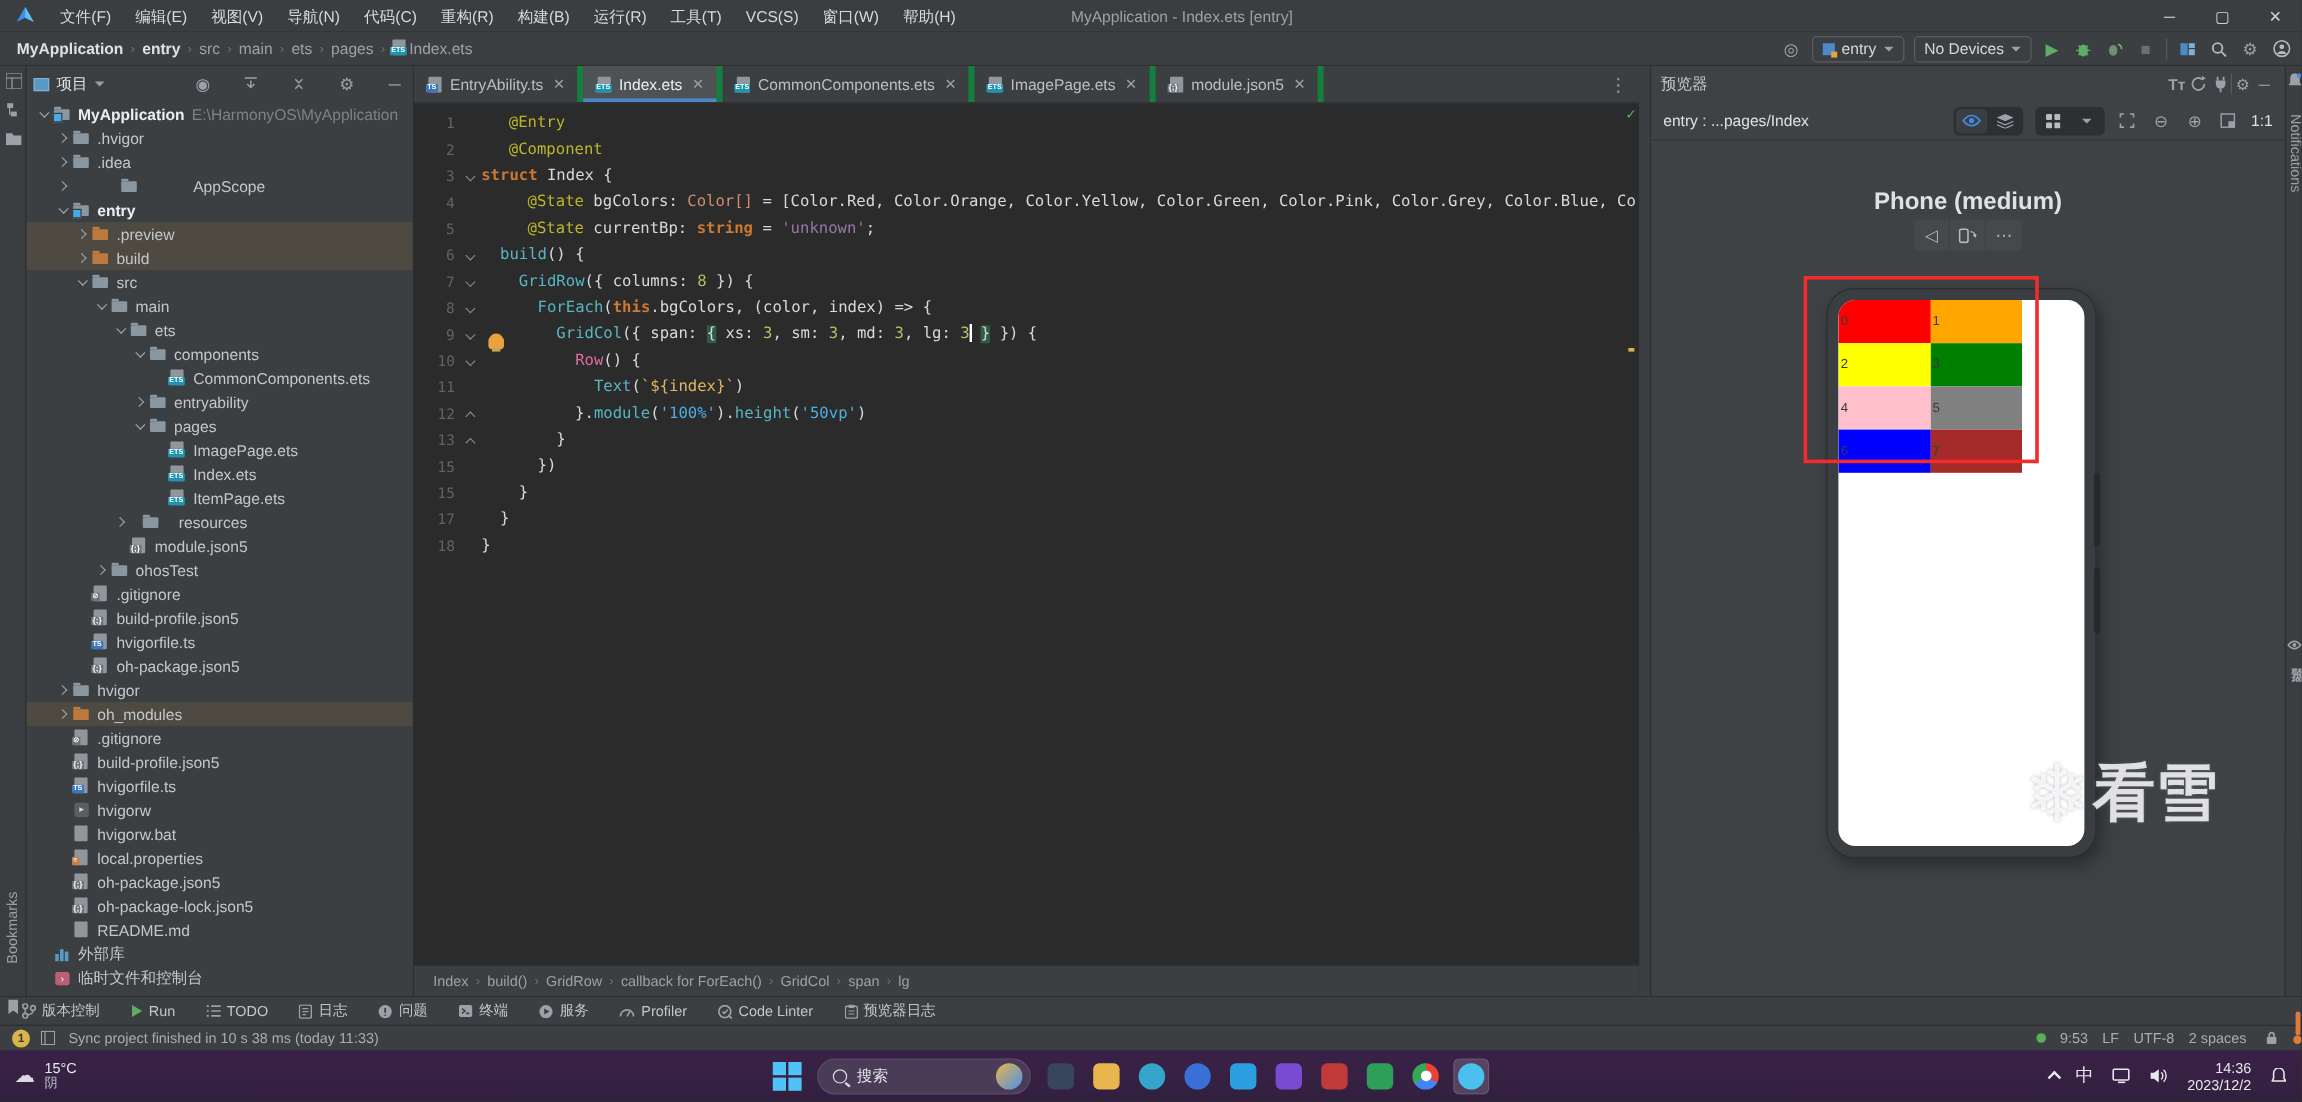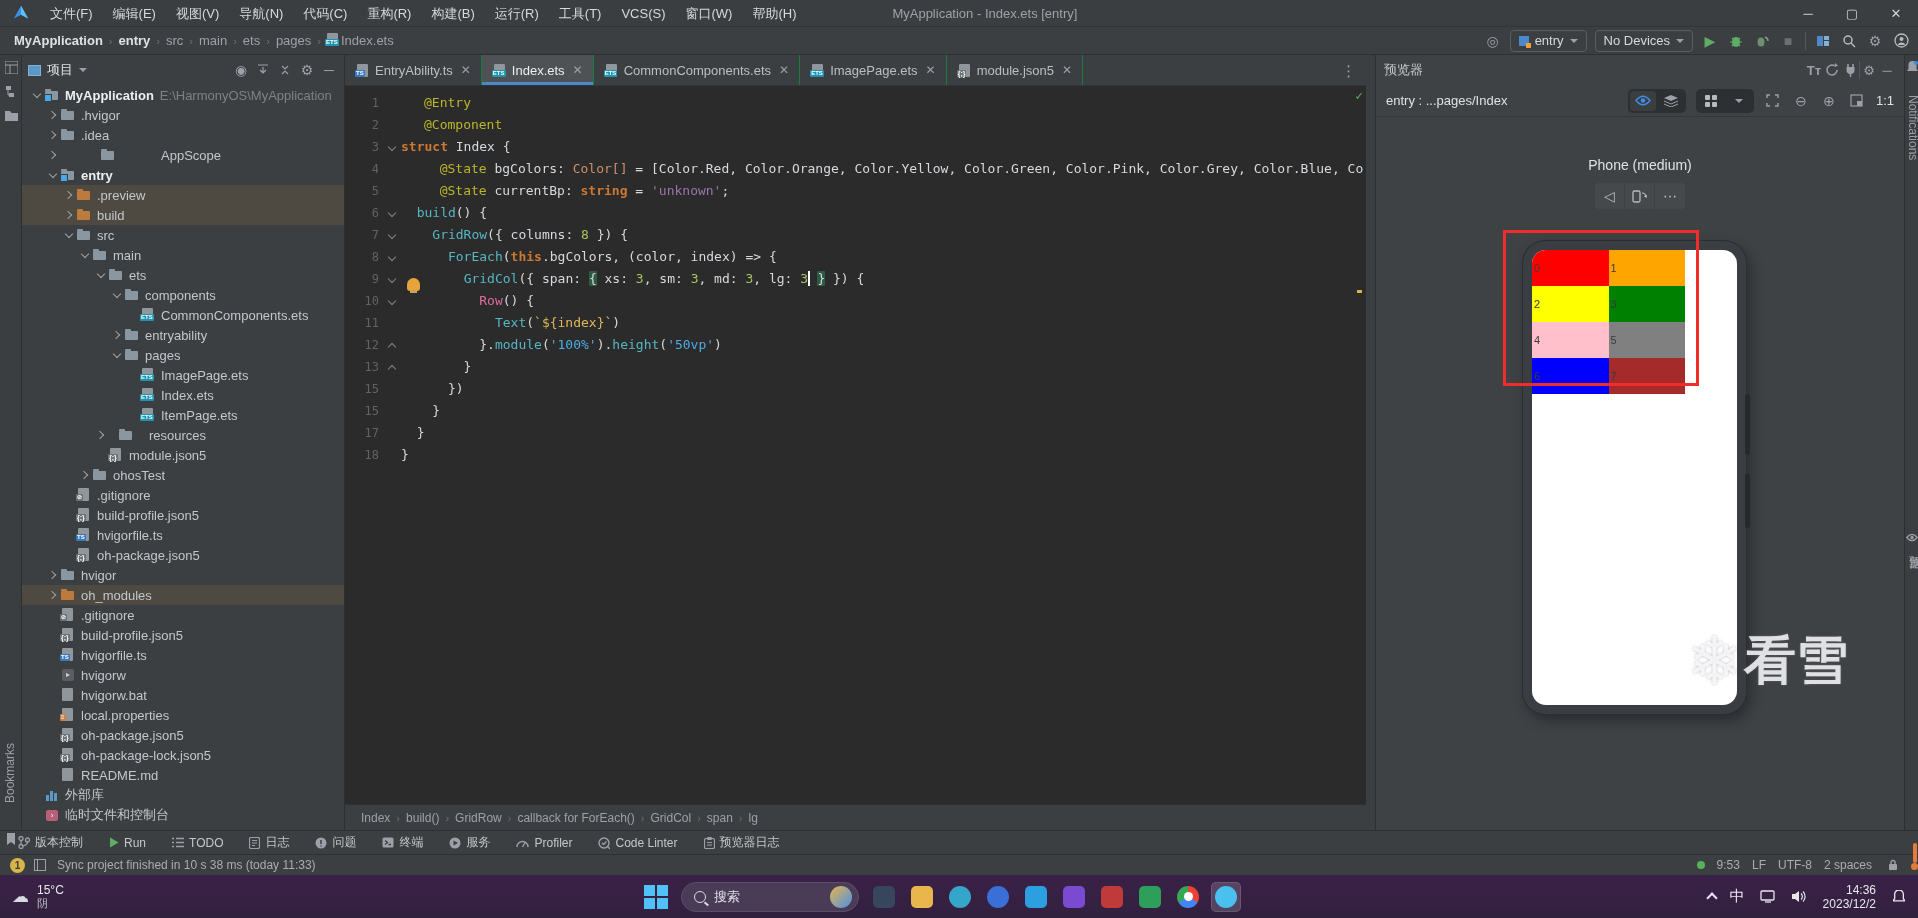--- a/index.html
+++ b/index.html
@@ -32,21 +32,21 @@
   
   .main { display:flex; height:775px; }
   .left-strip { width:22px; background:#3b3e40; border-right:1px solid #2d2f31; position:relative;}
   .strip-ic { width:22px; height:24px; display:flex;align-items:center;justify-content:center; color:#9da0a8;}
   .v-label { position:absolute; left:3px; color:#9da0a8; font-size:12px; writing-mode:vertical-rl; transform:rotate(180deg);}
   .right-strip { width:14px; background:#3b3e40; border-left:1px solid #2d2f31; position:relative;}
   .right-strip .v-label { writing-mode:vertical-rl; transform:none; left:1px;}
 
   
   .project { width:323px; background:#3c3f41; border-right:1px solid #2d2f31; display:flex; flex-direction:column;}
-  .proj-head { height:30px; display:flex; align-items:center; padding:0 6px; gap:4px; }
+  .proj-head { height:30px; display:flex; align-items:center; padding:0 6px; gap:22px; }
   .proj-title { color:#dfe1e5; display:flex; align-items:center; gap:6px;}
   .proj-win-ic { width:13px;height:11px;border:1px solid #7fb1d8;background:#5a98c6;}
   .proj-head .sp { flex:1; }
   .tree { flex:1; overflow:hidden; position:relative; font-size:13px;}
   .trow { height:20px; display:flex; align-items:center; white-space:nowrap; overflow:hidden; color:#c3c7cc;}
   .trow.hl { background:#4e4a41; }
   .trow .lbl.b { color:#eceff2; font-weight:bold; }
   .trow .sfx { color:#7d8287; margin-left:6px; }
   .chev { width:14px; min-width:14px; height:14px; position:relative; }
   .chev.open::before, .chev.closed::before { content:""; position:absolute; top:3px; left:4px; width:5px;height:5px; border-right:1.5px solid #9da0a8; border-bottom:1.5px solid #9da0a8;}
@@ -63,21 +63,21 @@
   .page-ic .tag.js { background:#6d7277; font-size:7px;}
   .page-ic .tag.off { background:#6d7277; }
   .exe-ic { position:absolute; left:2px; top:2px; width:12px; height:12px; background:#5a5e62; border-radius:2px; color:#cfd3d7; font-size:8px; line-height:12px; text-align:center;}
   .lib-ic { position:absolute; left:2px; top:3px; width:12px; height:11px; display:flex; gap:1px; align-items:flex-end;}
   .lib-ic i { width:3px; background:#5a98c6; display:block;}
   .con-ic { position:absolute; left:2px; top:3px; width:12px; height:11px; background:#b95f77; border-radius:2px; color:#fff; font-size:8px; line-height:11px; text-align:center;}
 
   
   .editor-col { width:1021px; display:flex; flex-direction:column; background:#2b2b2b;}
   .tabs { height:31px; background:#3c3f41; border-bottom:1px solid #323537; display:flex; align-items:stretch; position:relative;}
-  .tab { display:flex; align-items:center; gap:6px; padding:0 10px; border-right:1px solid #15803d; color:#bbbfc4; position:relative;}
+  .tab { display:flex; align-items:center; gap:6px; padding:0 10px; border-right:5px solid #15803d; color:#bbbfc4; position:relative;}
   .tab.active { background:#4e5254; color:#eceff2; }
   .tab.active::after { content:""; position:absolute; left:0; right:0; bottom:0; height:3px; background:#4a88c7;}
   .tab .x { color:#9da0a8; font-size:12px; margin-left:2px;}
   .tab .fico { width:14px; height:15px; position:relative;}
   .tabs-more { position:absolute; right:4px; top:0; height:31px; display:flex; align-items:center; color:#9da0a8; font-size:15px; padding:0 6px;}
   .code-wrap { flex:1; position:relative; overflow:hidden; font-family:"DejaVu Sans Mono","Liberation Mono",monospace; font-size:13px;}
   .code-lines { position:absolute; top:6px; left:0; right:14px;}
   .cline { height:22px; line-height:22px; display:flex; white-space:pre;}
   .gut { width:40px; min-width:40px; text-align:right; color:#606366; padding-right:6px; font-size:12px;}
   .foldcol { width:16px; min-width:16px; position:relative;}
@@ -100,21 +100,21 @@
   
   .preview { width:528px; background:#3e4244; display:flex; flex-direction:column;}
   .pv-h1 { height:30px; display:flex; align-items:center; padding:0 8px; color:#c3c7cc;}
   .pv-h1 .sp, .pv-h2 .sp { flex:1;}
   .pv-h1 .ticon { font-size:13px;}
   .pv-h2 { height:32px; display:flex; align-items:center; padding:0 10px; gap:10px; color:#dfe1e5; border-bottom:1px solid #34373a;}
   .seg { display:flex; background:#2d3033; border-radius:5px; padding:2px; gap:2px;}
   .seg .sbtn { width:26px; height:20px; border-radius:4px; display:flex; align-items:center; justify-content:center;}
   .seg .sbtn.sel { background:#3b3e41; }
   .pv-body { flex:1; position:relative; }
-  .pv-device-label { position:absolute; top:40px; left:0; right:0; text-align:center; color:#dfe1e5; font-size:14px;}
+  .pv-device-label { position:absolute; top:40px; left:0; right:0; text-align:center; color:#dfe1e5; font-size:20px;font-weight:bold;}
   .pv-actions { position:absolute; top:66px; left:50%; transform:translateX(-50%); display:flex; background:#46494c; border-radius:4px;}
   .pv-actions .abtn { width:30px; height:26px; display:flex; align-items:center; justify-content:center; color:#b7bbc0; border-right:1px solid #3e4144; font-size:14px;}
   .pv-actions .abtn:last-child { border-right:none;}
   .phone { position:absolute; left:147px; top:124px; width:223px; height:473px; background:#3a3d42; border-radius:22px; box-shadow:0 0 0 1px #2c2e31, 4px 6px 14px rgba(0,0,0,.35);}
   .phone .screen { position:absolute; left:9px; top:9px; right:9px; bottom:9px; background:#ffffff; border-radius:14px; overflow:hidden;}
   .phone .btn1, .phone .btn2 { position:absolute; right:-4px; width:5px; background:#26282b; border-radius:3px;}
   .phone .btn1 { top:153px; height:61px; }
   .phone .btn2 { top:232px; height:55px; }
   .cgrid { position:absolute; left:0; top:0; width:153px;}
   .cgcell { position:absolute; width:76.5px; height:36px; color:#3a3a3a; font-size:11px; font-family:"Liberation Sans",sans-serif; display:flex; align-items:center; padding-left:2px;}

